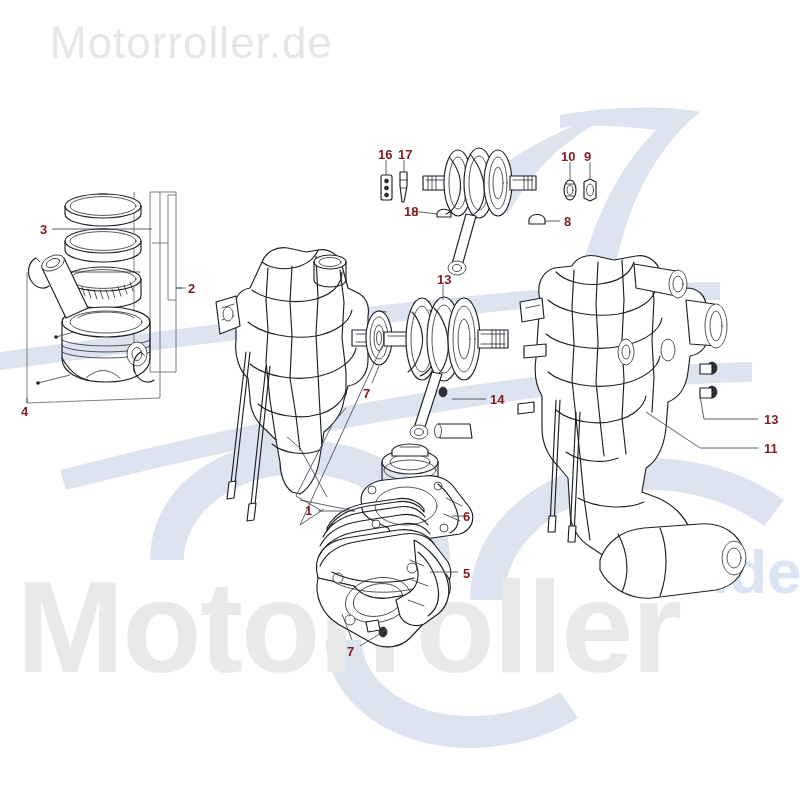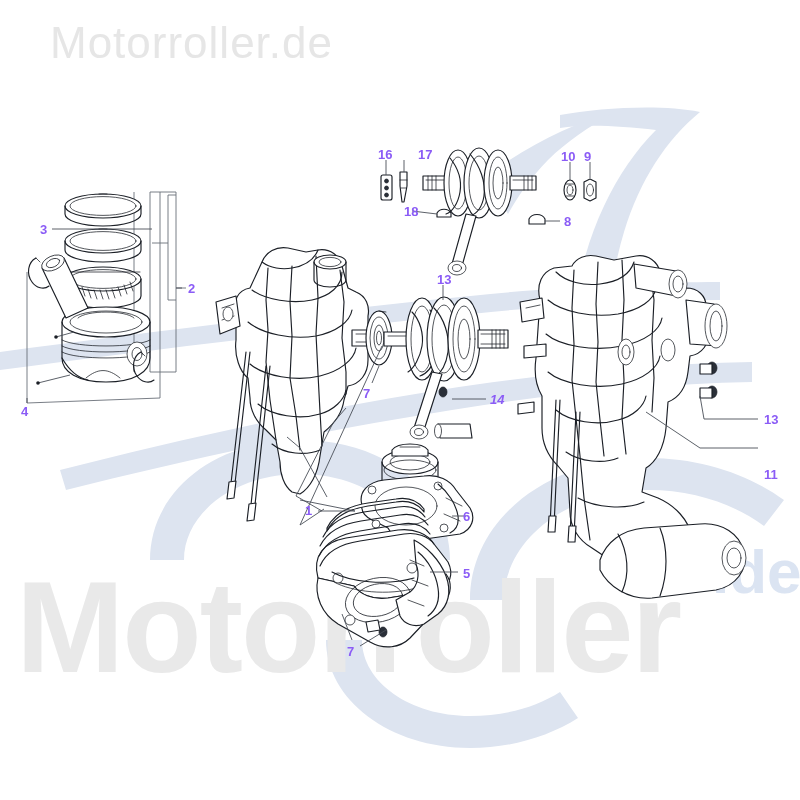--- a/index.html
+++ b/index.html
@@ -20,21 +20,21 @@
   }
   .wm-de{
     position:absolute;left:712px;top:536px;
     font-family:"Liberation Sans",sans-serif;
     font-size:62px;font-weight:bold;color:#dbe4f2;
     user-select:none;white-space:nowrap;
   }
   .callout{
     position:absolute;
     font-family:"Liberation Sans",sans-serif;
-    font-size:13px;font-weight:bold;color:#8b5cf6;
+    font-size:13px;font-weight:bold;color:#7f1d1d;
     user-select:none;white-space:nowrap;
   }
 </style>
 </head>
 <body>
 
 <div id="stage">
 
   <svg class="layer" viewBox="0 0 800 800">
     <g fill="#dde4f0">
@@ -534,22 +534,22 @@
   <div class="callout" style="left:305px;top:503px;">1</div>
   <div class="callout" style="left:188px;top:281px;">2</div>
   <div class="callout" style="left:40px;top:222px;">3</div>
   <div class="callout" style="left:21px;top:404px;">4</div>
   <div class="callout" style="left:463px;top:566px;">5</div>
   <div class="callout" style="left:463px;top:509px;">6</div>
   <div class="callout" style="left:347px;top:644px;">7</div>
   <div class="callout" style="left:564px;top:214px;">8</div>
   <div class="callout" style="left:584px;top:149px;">9</div>
   <div class="callout" style="left:561px;top:149px;text-align:right;">10</div>
-  <div class="callout" style="left:764px;top:467px;">11</div>
+  <div class="callout" style="left:764px;top:441px;">11</div>
   <div class="callout" style="left:764px;top:412px;">13</div>
   <div class="callout" style="left:437px;top:272px;">13</div>
-  <div class="callout" style="left:490px;top:392px;font-style:italic;">14</div>
+  <div class="callout" style="left:490px;top:392px;">14</div>
   <div class="callout" style="left:363px;top:386px;">7</div>
   <div class="callout" style="left:378px;top:147px;">16</div>
-  <div class="callout" style="left:418px;top:147px;">17</div>
+  <div class="callout" style="left:398px;top:147px;">17</div>
   <div class="callout" style="left:396px;top:204px;margin-left:8px;">18</div>
 
 </div>
 
 </body></html>

